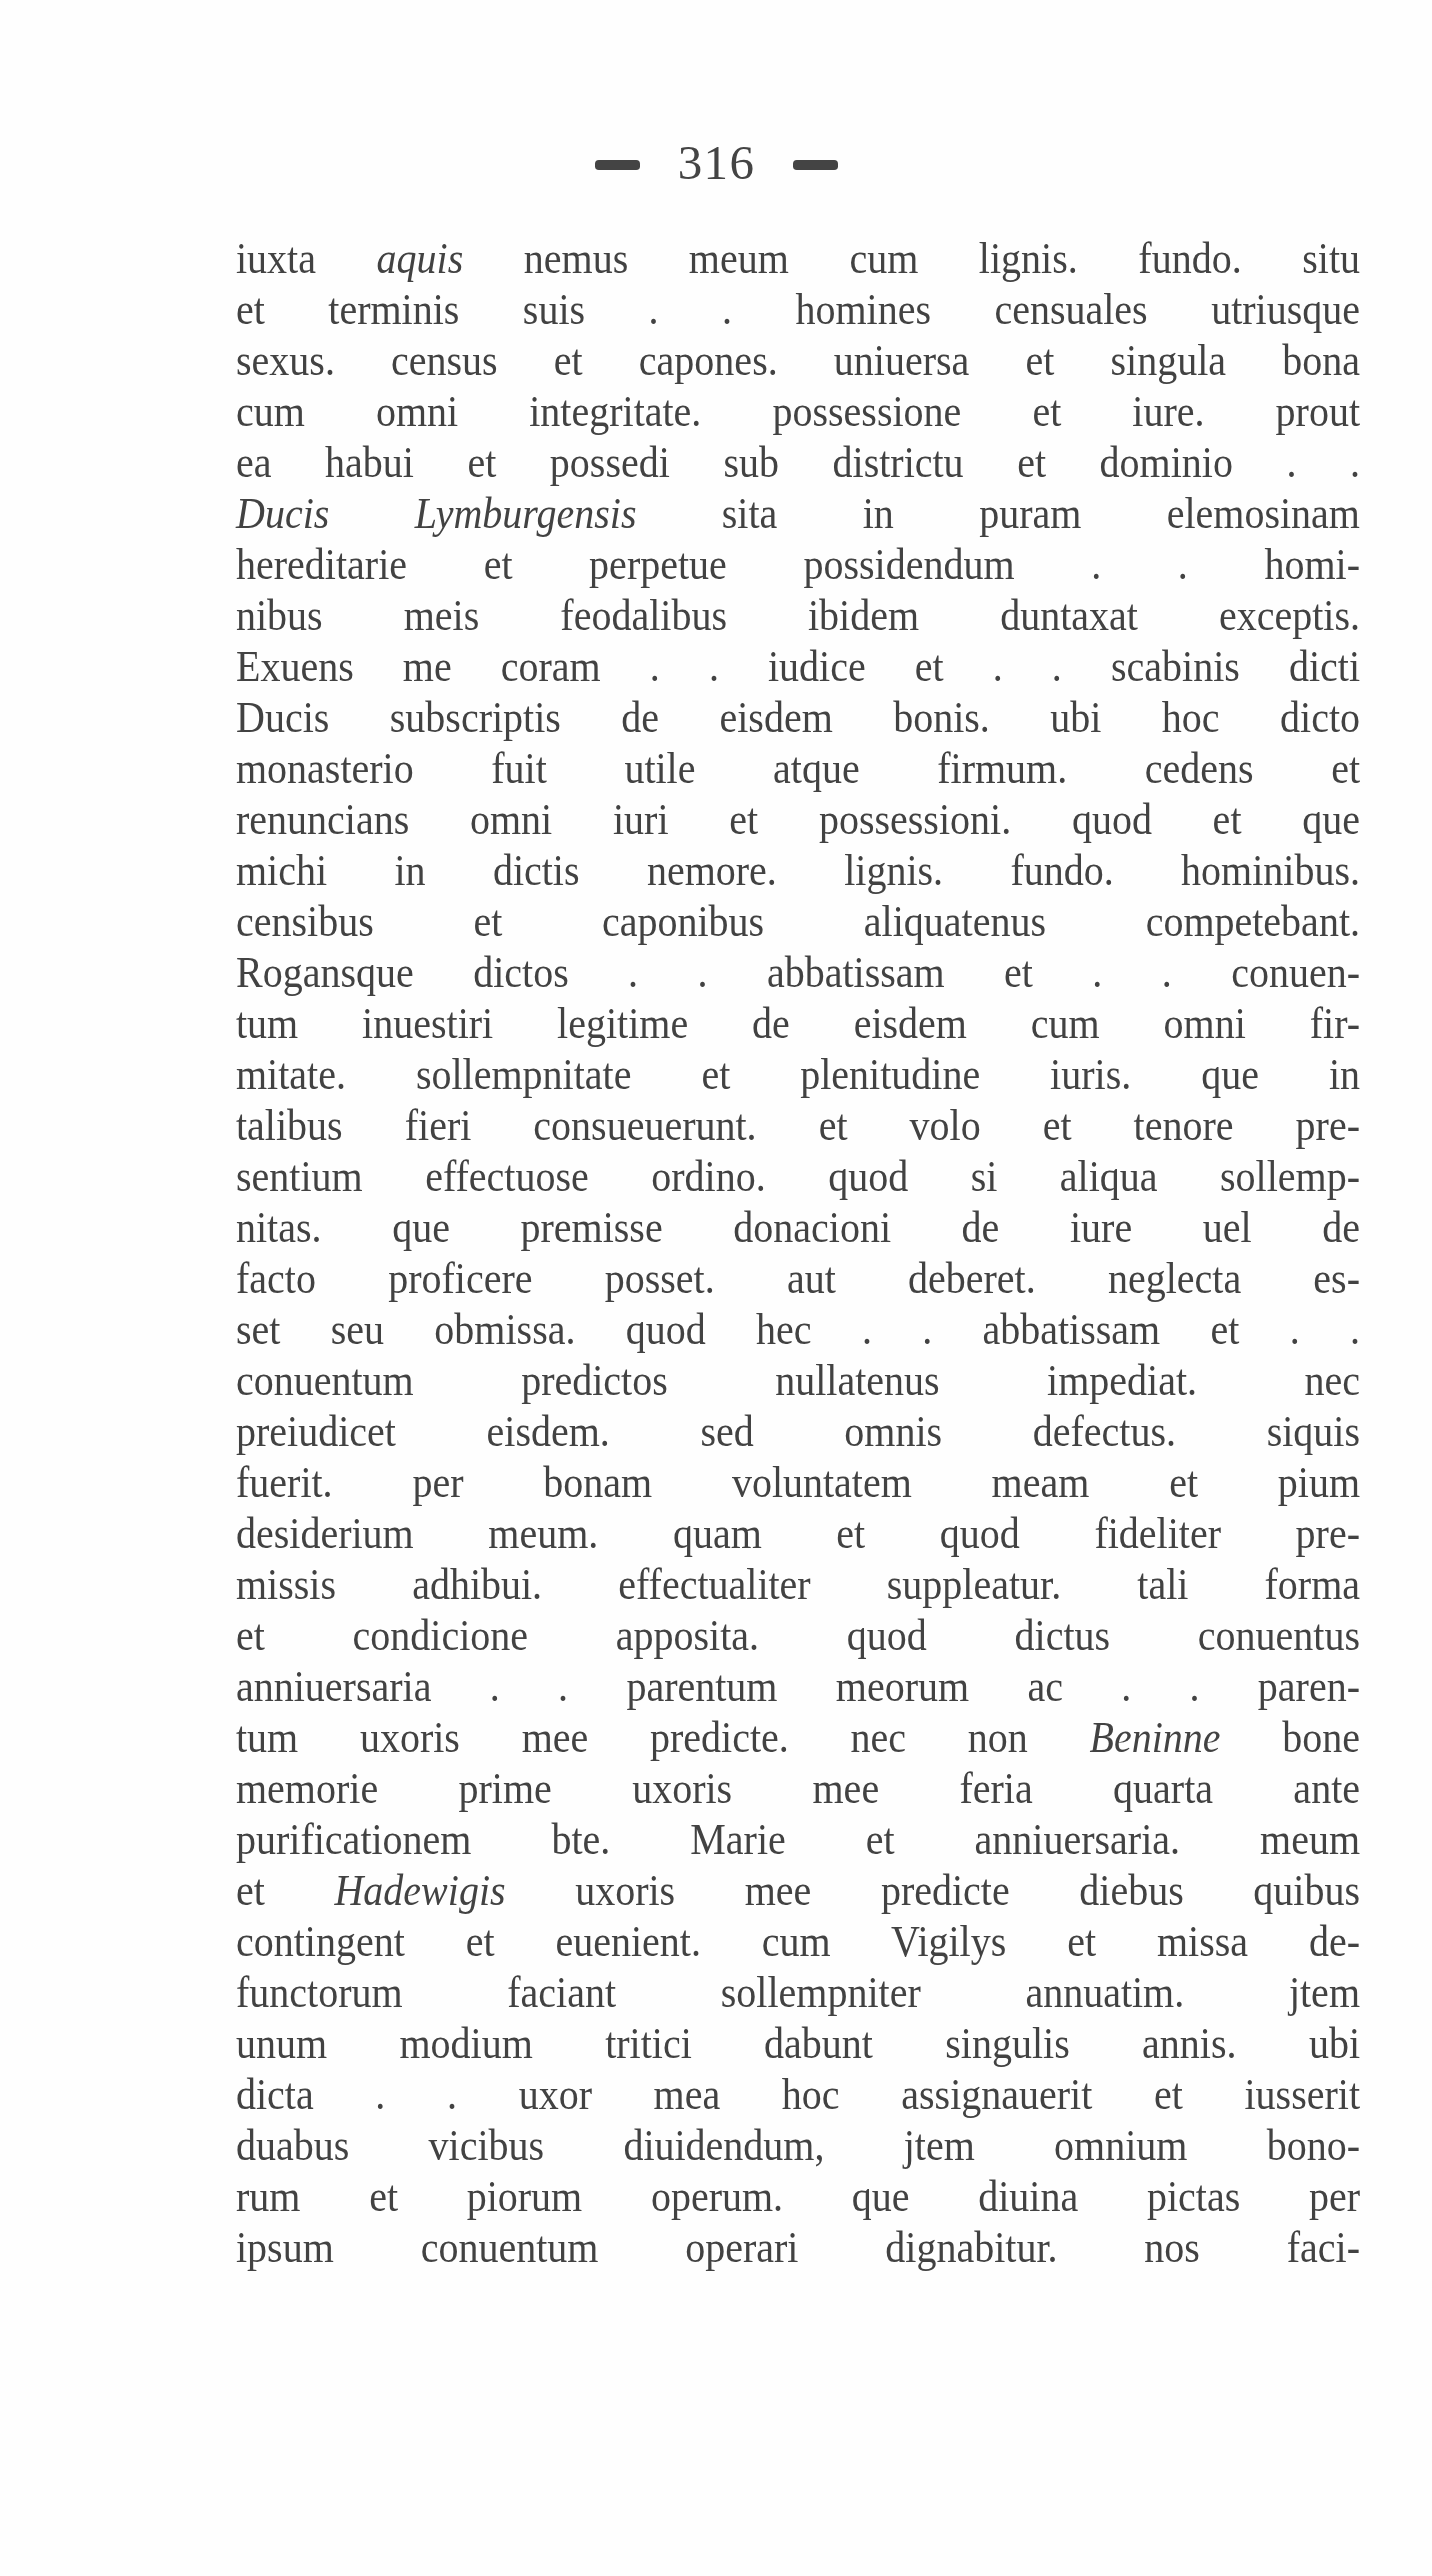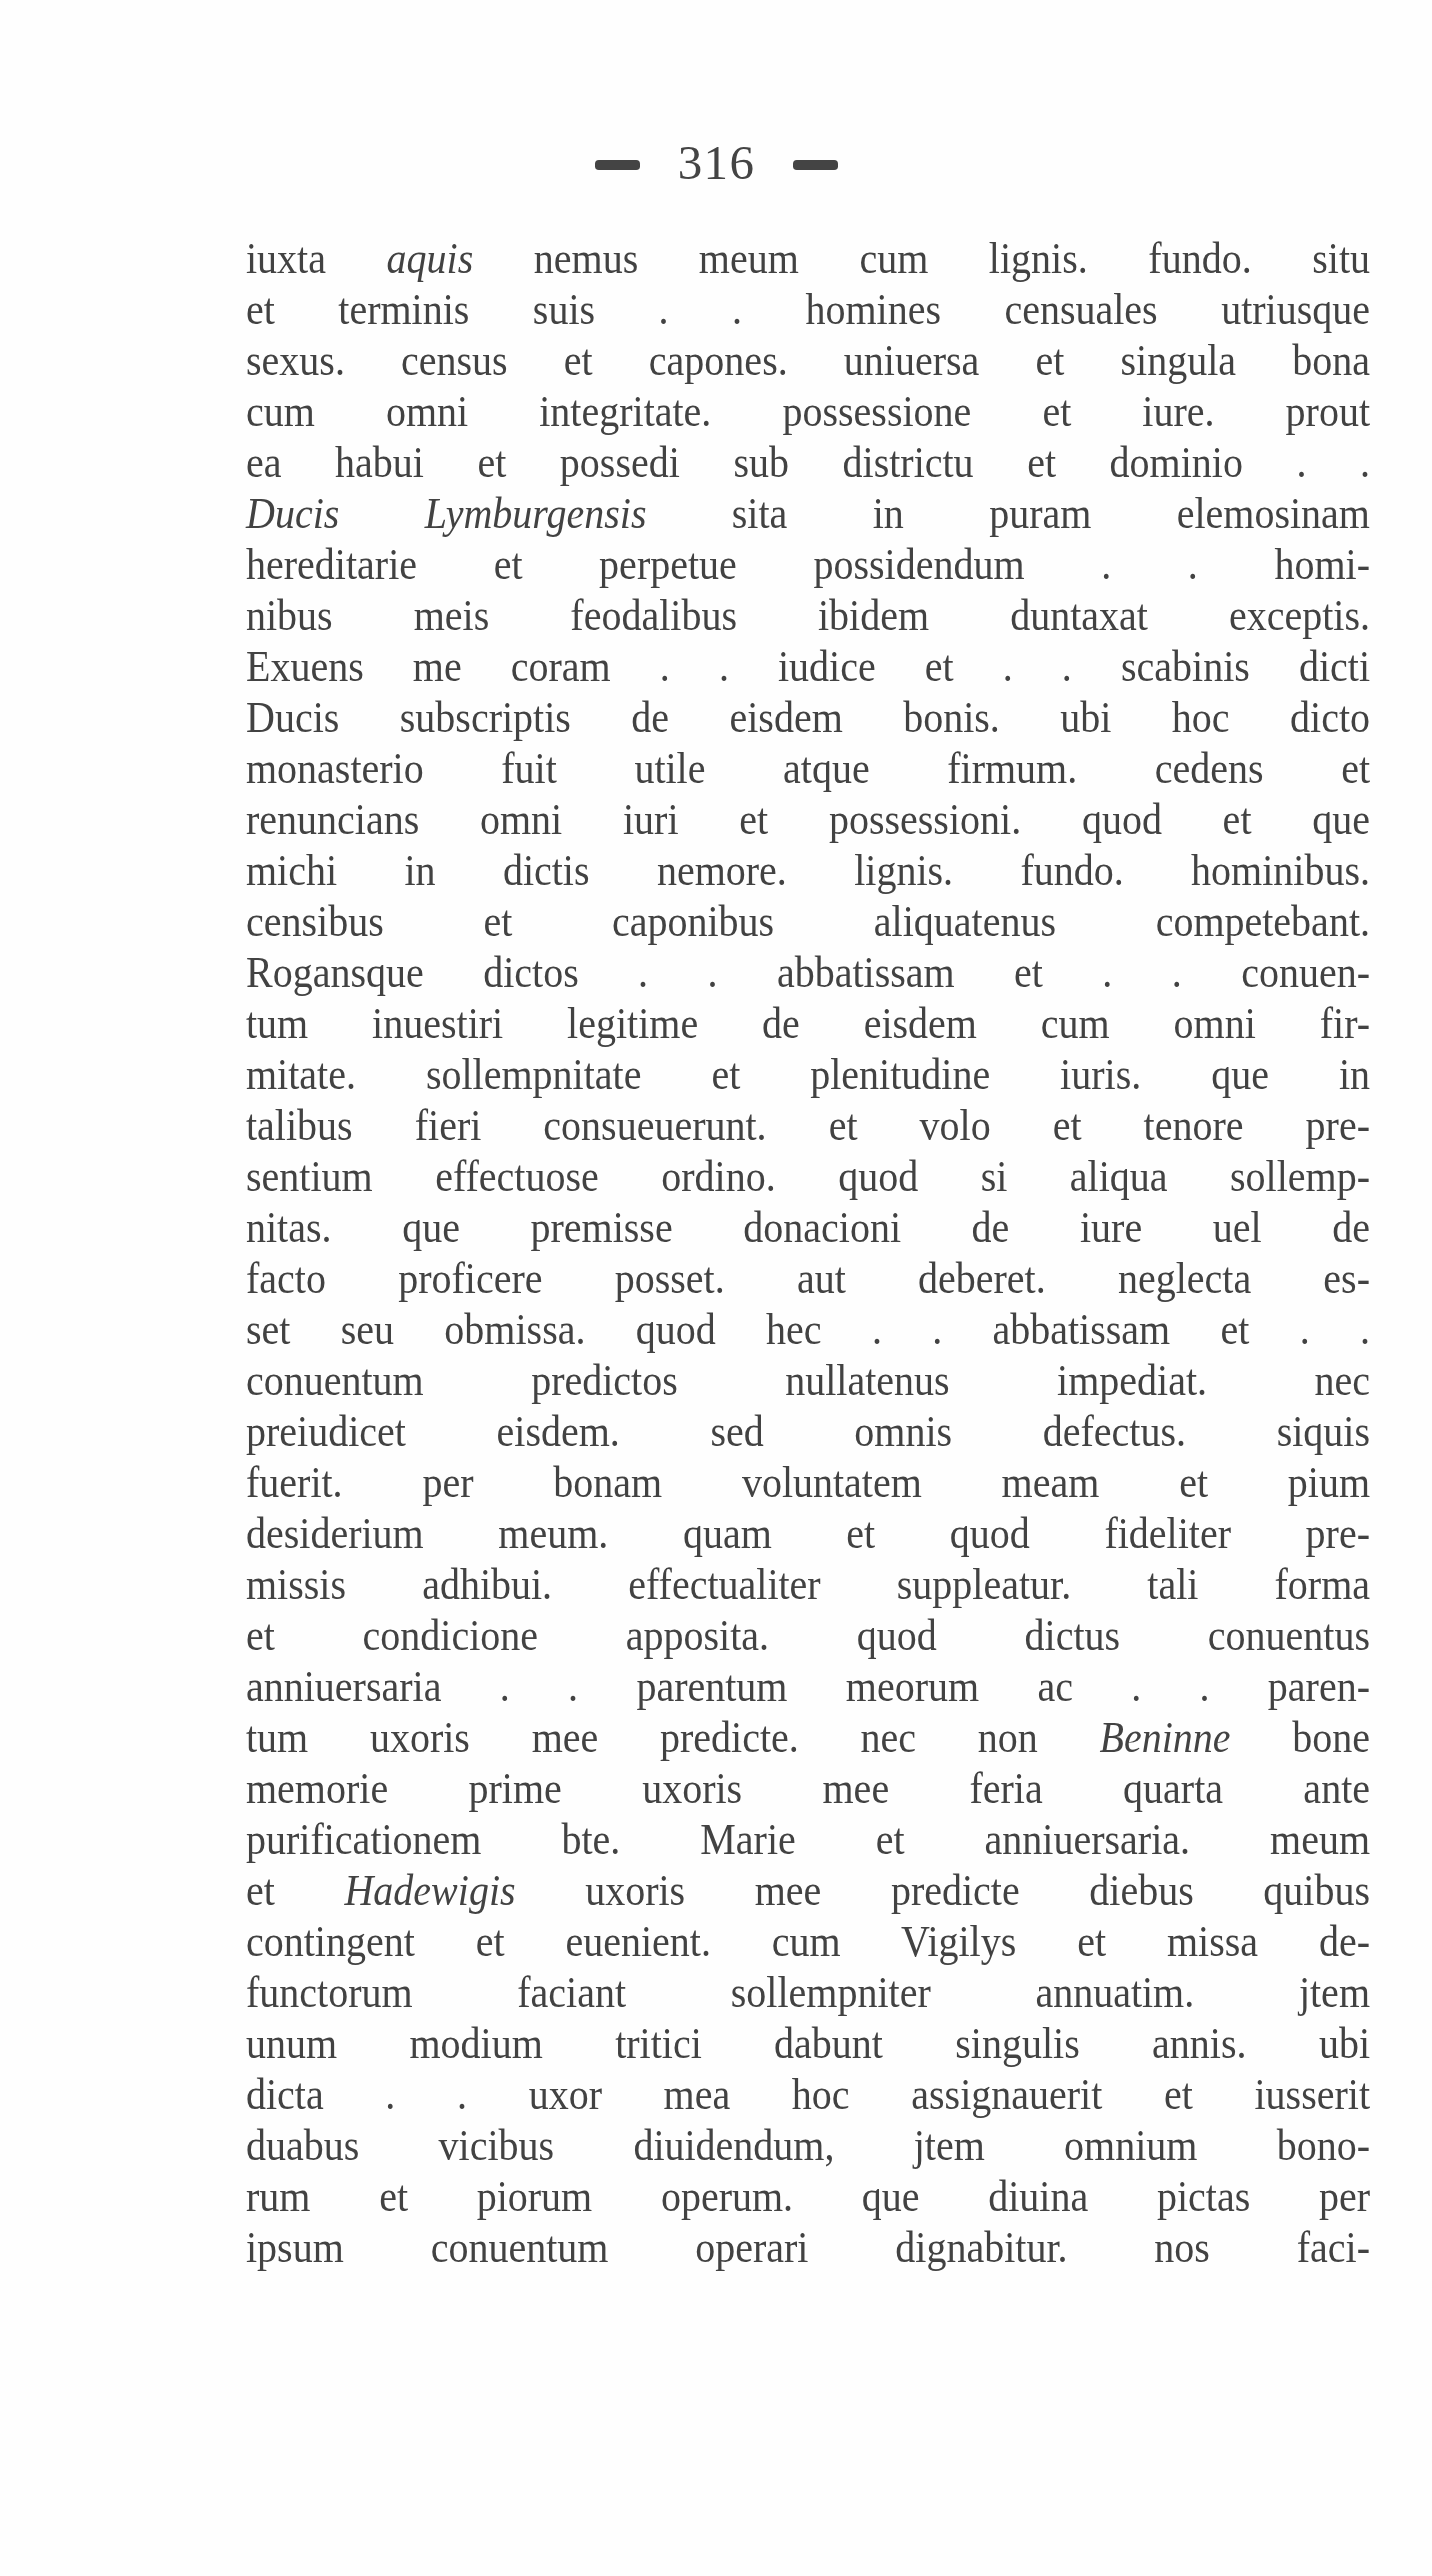--- a/index.html
+++ b/index.html
@@ -38,21 +38,21 @@
     height: 10.2px;
     background: #444;
     border-radius: 3.8px;
     vertical-align: middle;
     margin: 0 38px;
     position: relative;
     top: -2.6px;
   }
   .text-block {
     position: absolute;
-    left: 246px;
+    left: 236px;
     top: 232px;
     width: 1124px;
   }
   .line {
     height: 51px;
     line-height: 51px;
     font-size: 40px;
     white-space: nowrap;
     text-align: justify;
     text-align-last: justify;

